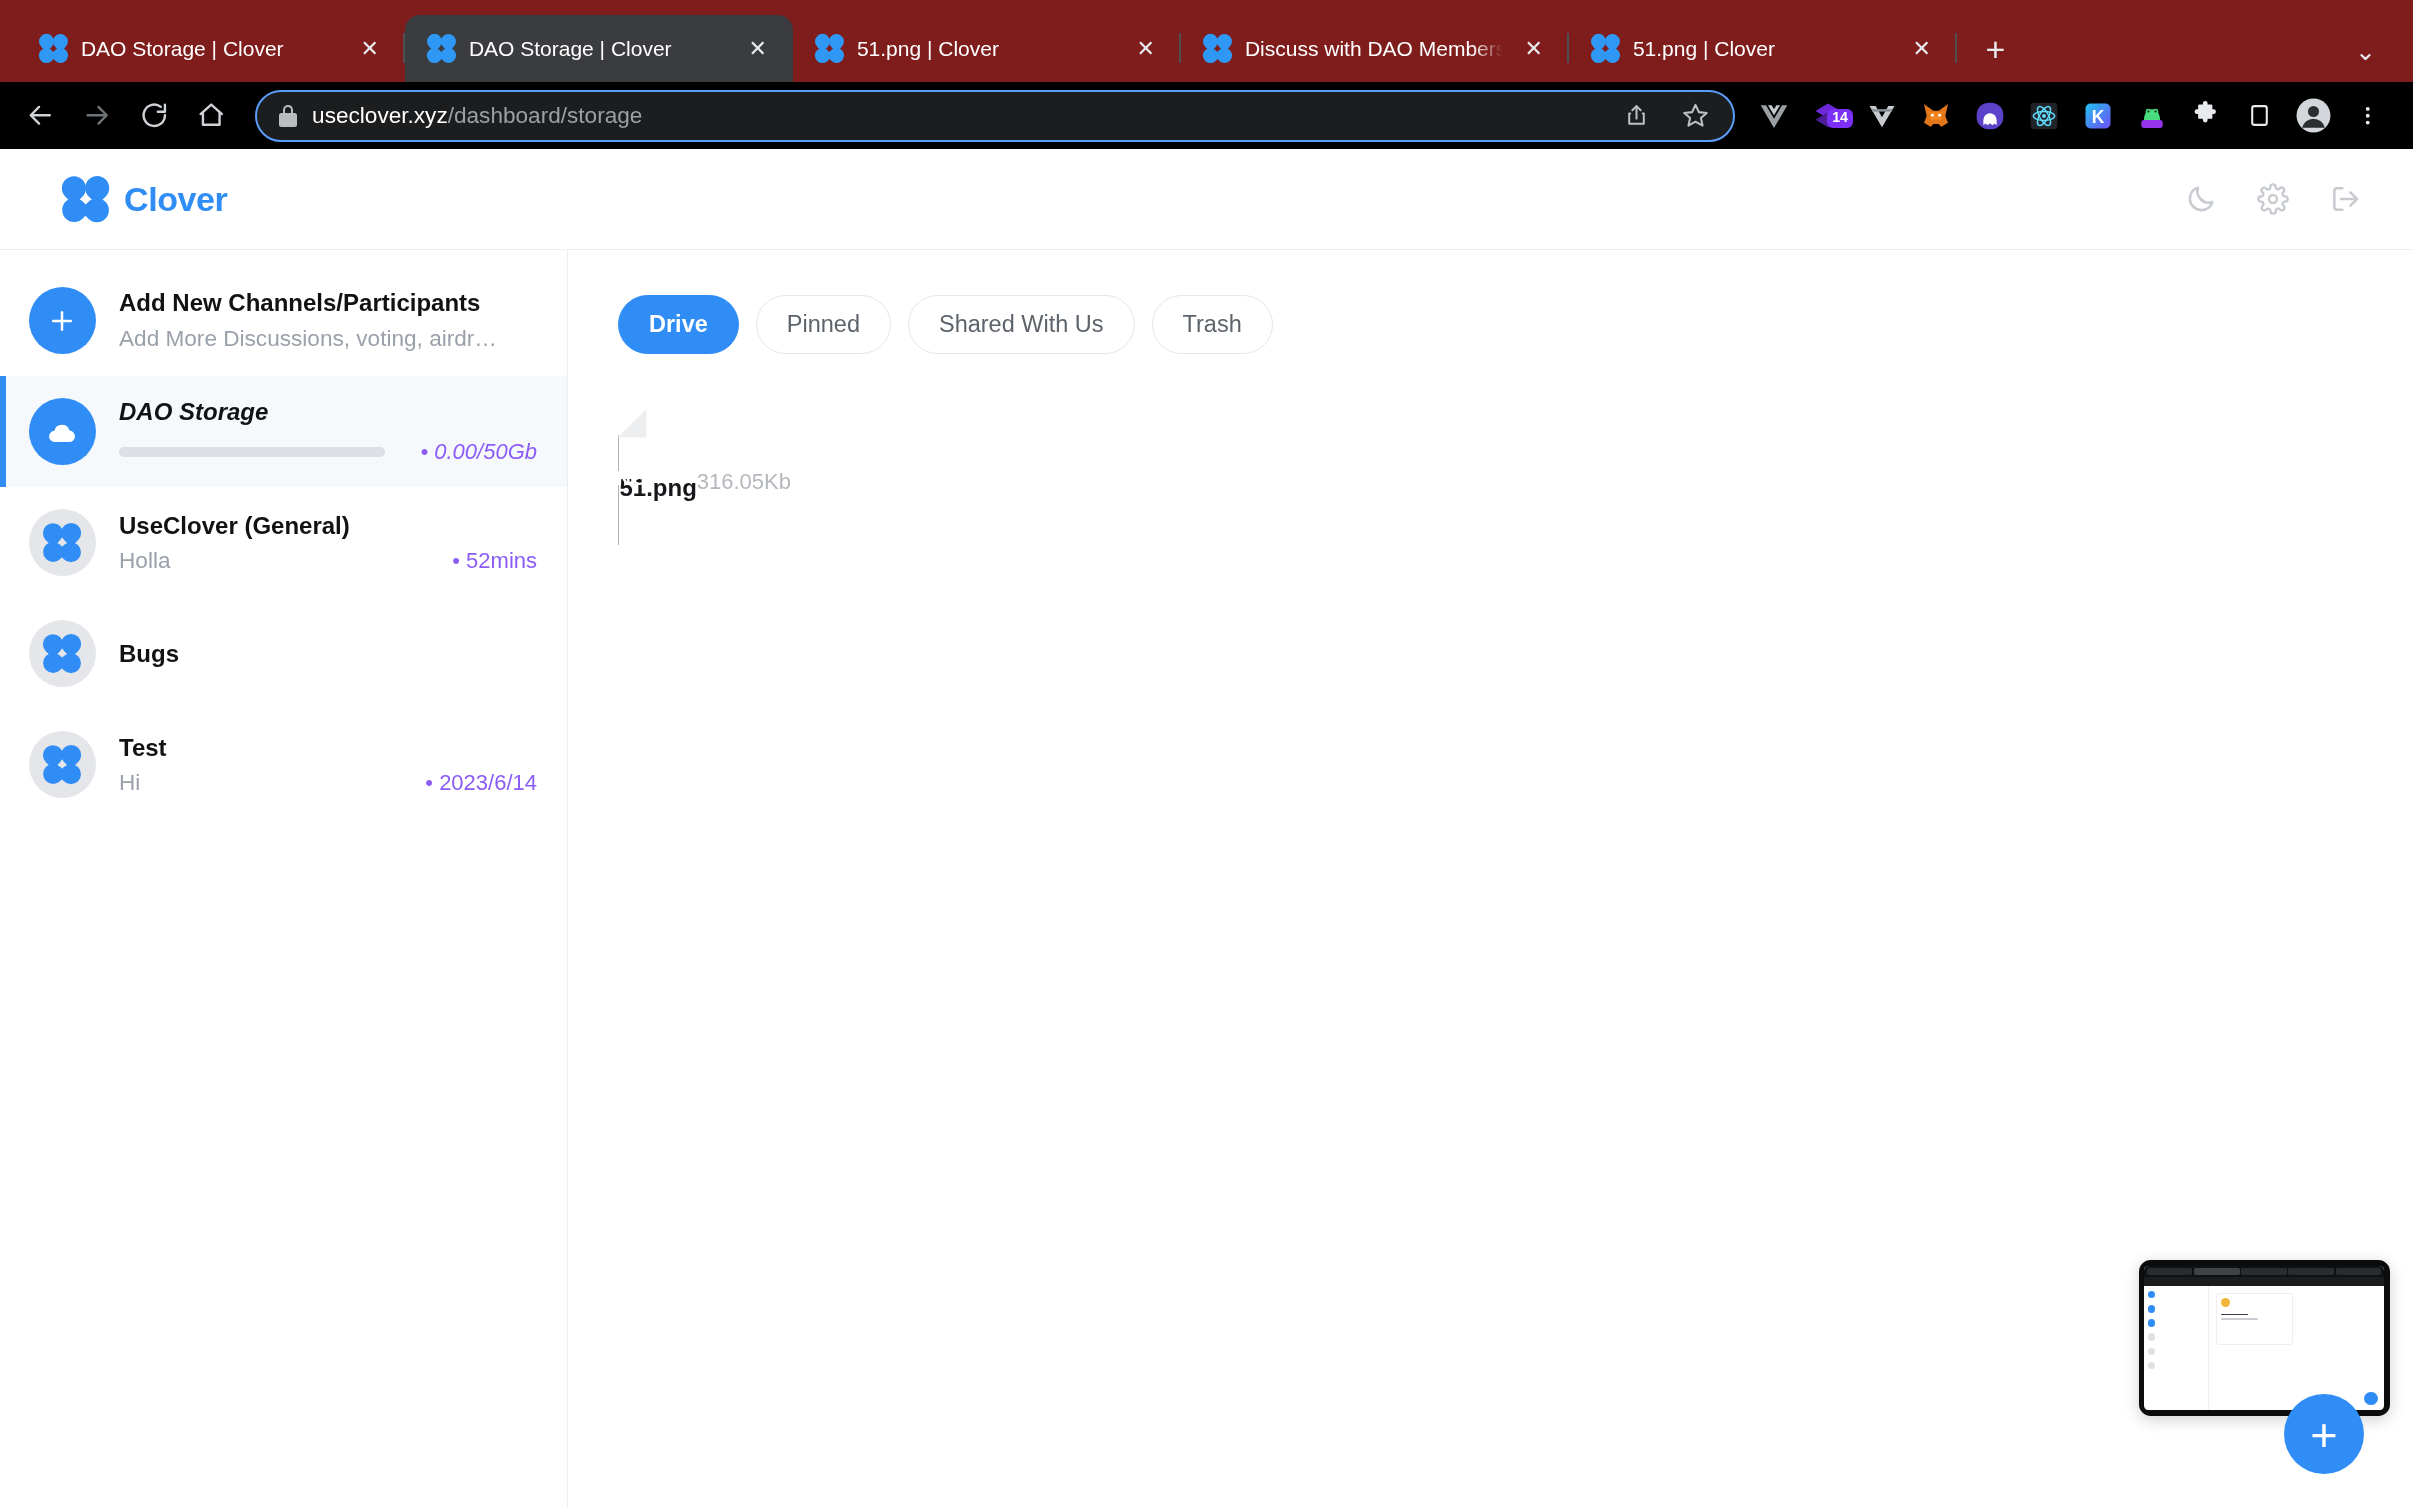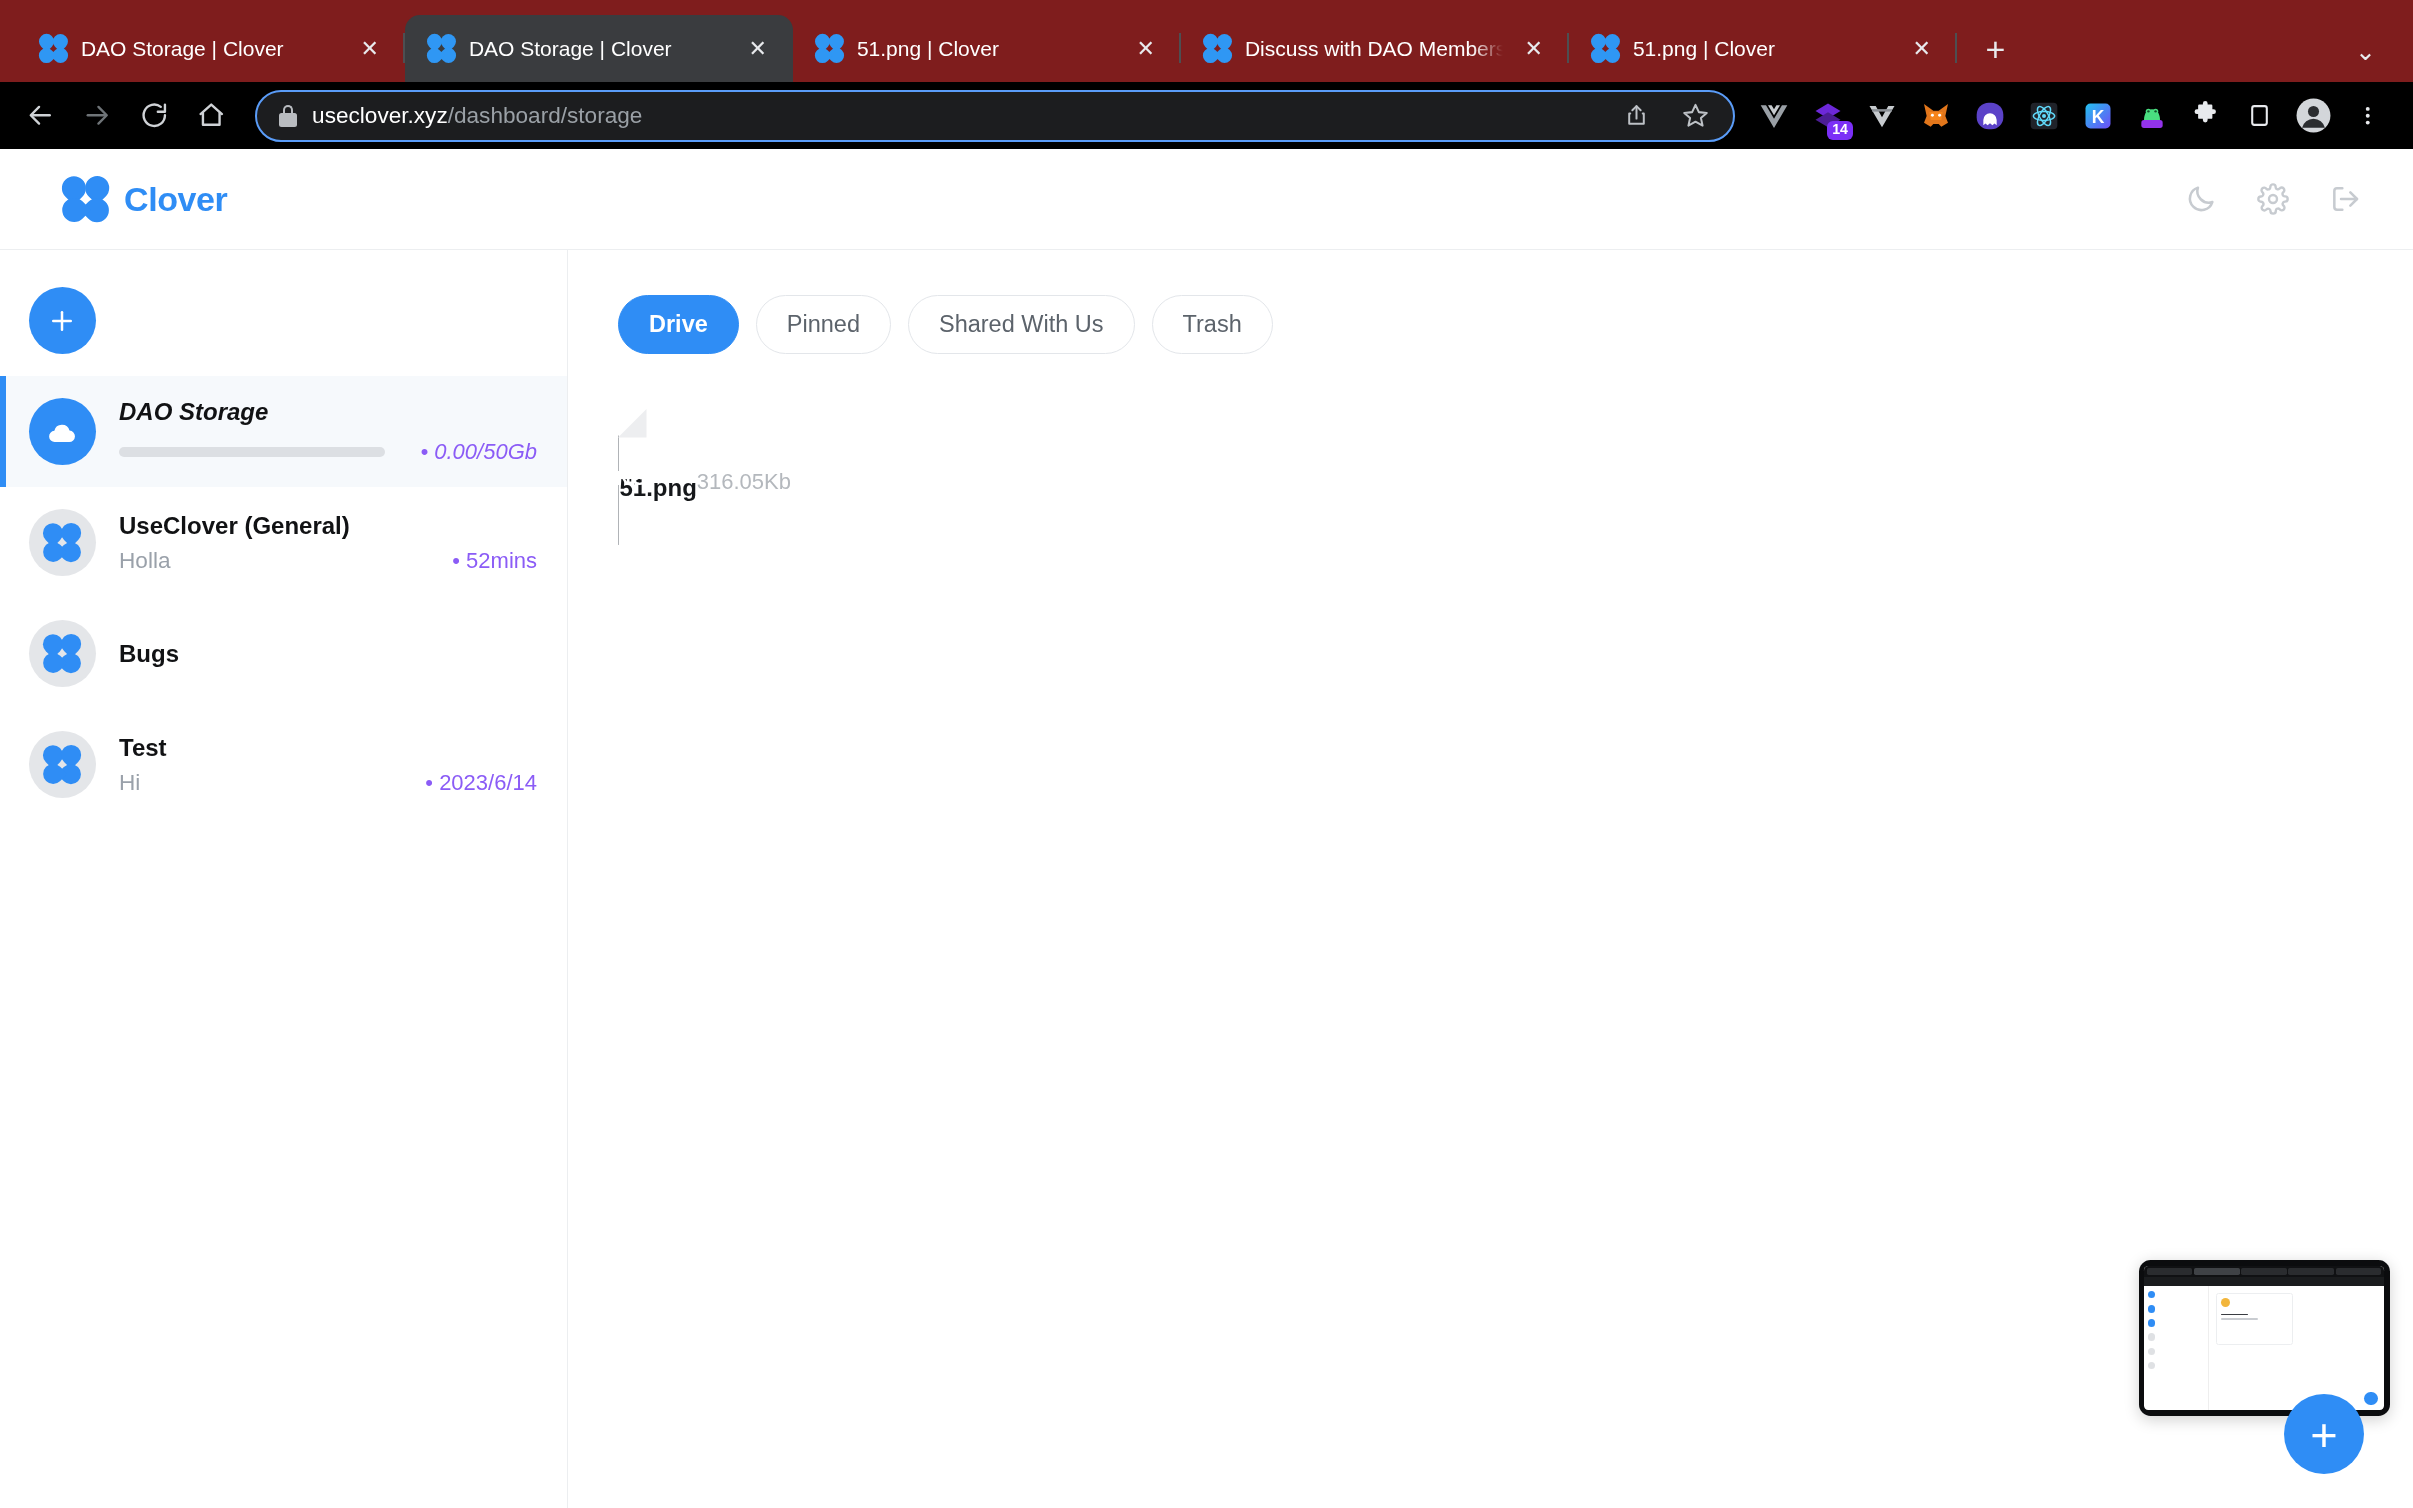--- a/index.html
+++ b/index.html
@@ -83,21 +83,21 @@
   .lock .body { position: absolute; bottom: 0; left: 0; width: 18.4px; height: 13.4px; background: #b9bcc0; border-radius: 2.5px; }
   .lock .shackle { position: absolute; top: 0; left: 4.2px; width: 10px; height: 11px; border: 2.5px solid #b9bcc0; border-bottom: none; border-radius: 5.9px 5.9px 0 0; }
   .url { font-size: 22.6px; white-space: nowrap; overflow: hidden; flex: 1 1 auto; }
   .url .host { color: #ffffff; }
   .url .path { color: #9aa0a6; }
   .omni-ico { width: 44px; height: 44px; flex: 0 0 44px; display: flex; align-items: center; justify-content: center; color: #bdc1c6; }
 
   .ext-row { display: flex; align-items: center; gap: 0; flex: 0 0 auto; }
   .ext { width: 54px; height: 54px; flex: 0 0 54px; display: flex; align-items: center; justify-content: center; position: relative; }
   .badge14 {
-    position: absolute; right: 1.7px; bottom: 3px;
+    position: absolute; right: 1.7px; bottom: 15px;
     background: #7b2ff7; color: #fff; font-size: 14.2px; font-weight: 700;
     border-radius: 5.9px; padding: 1.7px 5px; line-height: 1.1;
   }
 
   
   .page { flex: 1 1 auto; background: #ffffff; display: flex; flex-direction: column; position: relative; overflow: hidden; border-radius: 12px; }
 
   .app-header {
     height: 101px; flex: 0 0 101px; display: flex; align-items: center;
     padding: 0 50px 0 62px; border-bottom: 1.7px solid #eceef0; background: #fff;
@@ -465,20 +465,26 @@
     <div class="body-row">
 
       <div class="sidebar">
 
         <div class="nav-item">
           <span class="av blue">
             <svg width="30" height="30" viewBox="0 0 24 24" fill="none" stroke="#fff" stroke-width="2" stroke-linecap="round">
                 <line x1="12" y1="5" x2="12" y2="19"></line>
                 <line x1="5" y1="12" x2="19" y2="12"></line>
               </svg>
+          </span>
+          <span class="nav-text">
+            <span class="nav-title">Add New Channels/Participants</span>
+            <span class="nav-sub-row">
+              <span class="nav-sub">Add More Discussions, voting, airdr…</span>
+            </span>
           </span>
         </div>
 
 
         <div class="nav-item active">
           <span class="av blue">
             <svg width="34" height="34" viewBox="0 0 24 24" fill="#fff">
                 <path d="M7 19h10a4 4 0 0 0 .3-8A5.5 5.5 0 0 0 6.6 11.2 3.9 3.9 0 0 0 7 19z"></path>
               </svg>
           </span>

